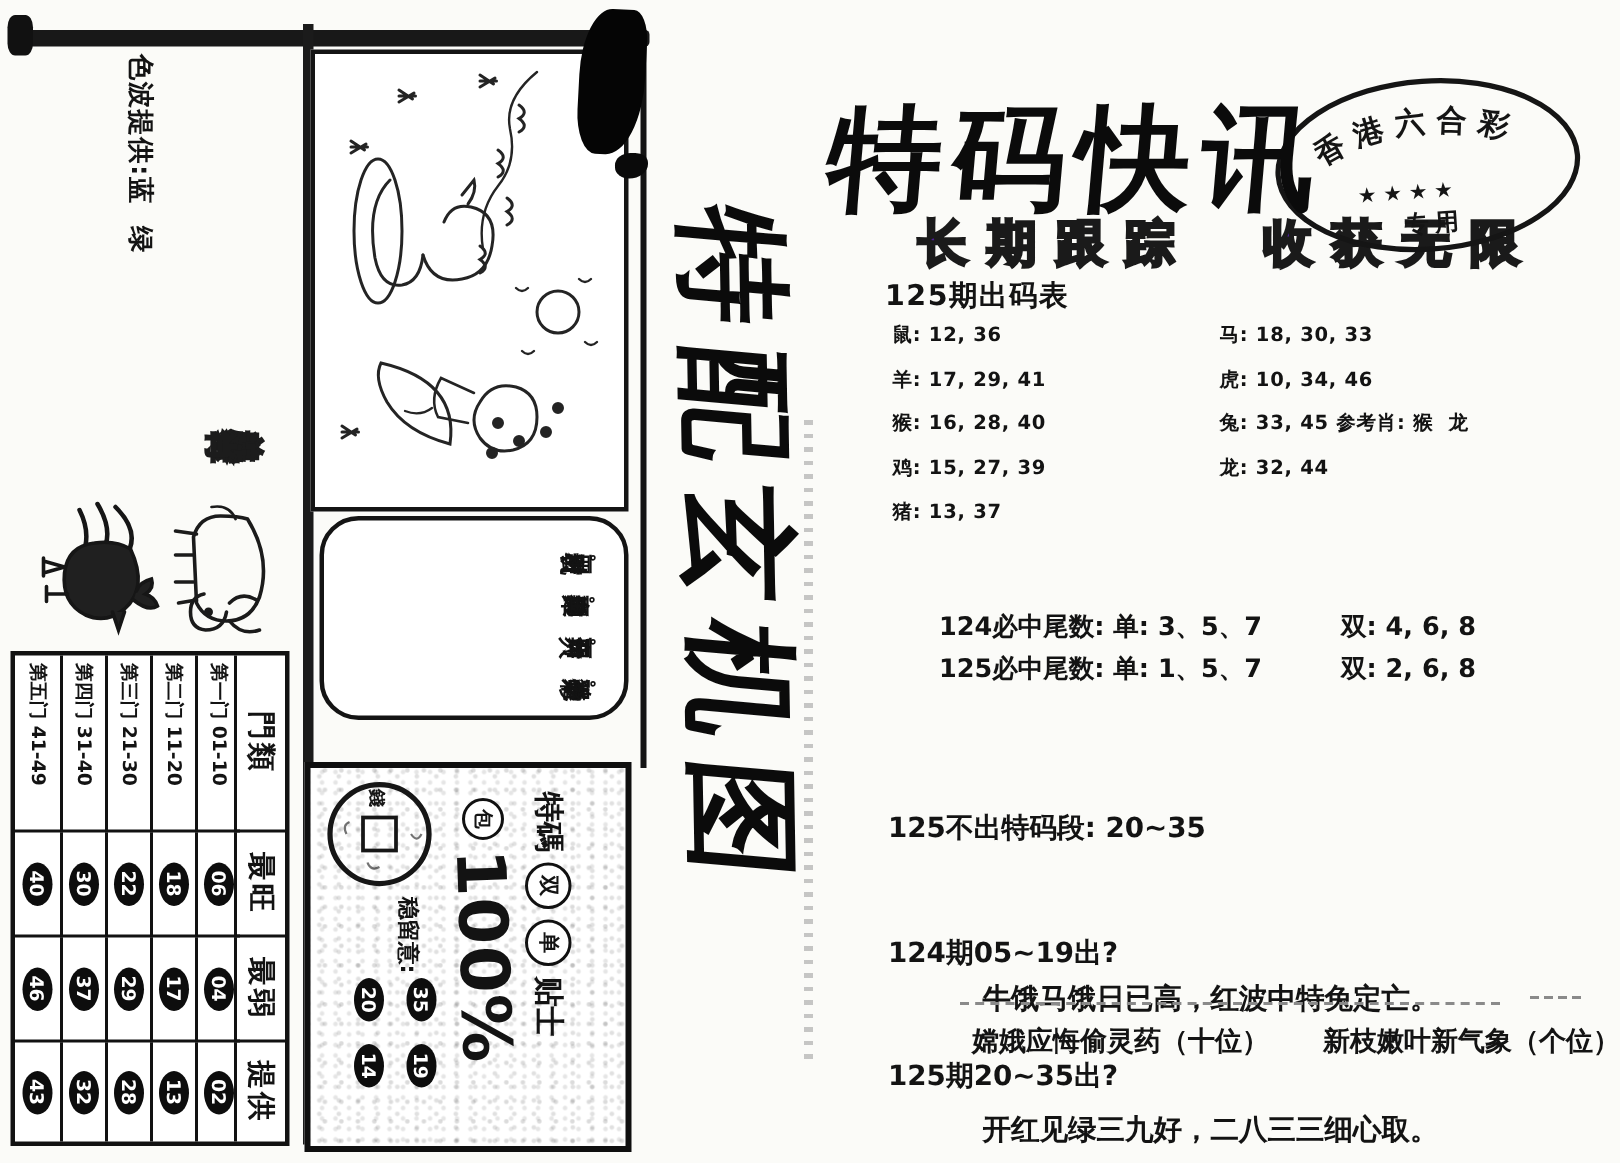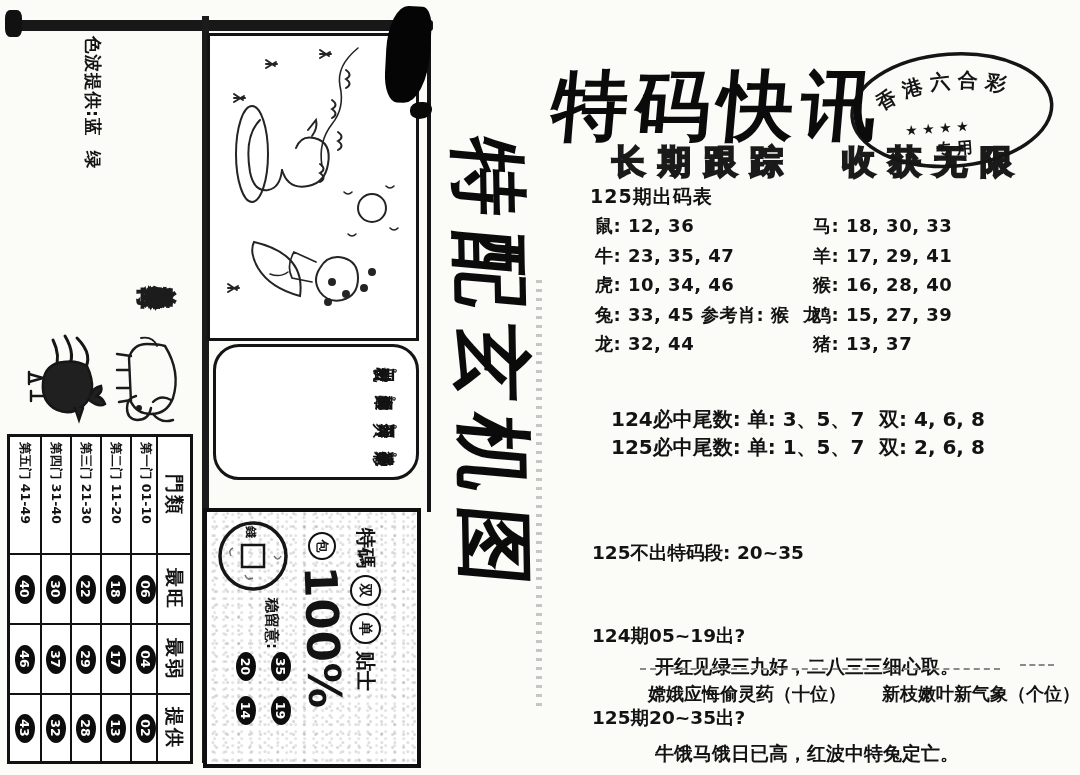--- a/index.html
+++ b/index.html
@@ -58,23 +58,23 @@
   .door-table .rlabel{font-size:12.5px;font-weight:700;justify-content:flex-start;padding-left:5px;white-space:nowrap;}
   
   .rp-title{left:552px;top:56px;font-family:"DejaVu Serif","Liberation Serif",serif;
     font-size:76px;font-weight:900;letter-spacing:7px;color:#0b0b0b;
     transform:skewX(-5deg);white-space:nowrap;z-index:3;}
   .stamp{left:846px;top:46px;z-index:2;transform:rotate(-4deg);}
   .rp-sub{left:612px;top:140px;font-size:33px;font-weight:900;letter-spacing:13px;
     color:#4c1d95;-webkit-text-stroke:2.2px #1a1a1a;white-space:nowrap;z-index:1;}
   .rp-section{left:590px;top:184px;font-size:19px;font-weight:800;letter-spacing:1px;text-align:center;}
   .zodiac{left:595px;top:214px;display:grid;grid-template-columns:218px auto;
-    grid-auto-rows:29.5px;font-size:18px;font-weight:700;letter-spacing:.5px;white-space:pre;}
-  .tails{left:611px;top:406px;display:grid;grid-template-columns:268px auto;
-    grid-auto-rows:28px;font-size:20px;font-weight:700;white-space:pre;}
+    grid-auto-rows:29.5px;font-size:13px;font-weight:700;letter-spacing:.5px;white-space:pre;}
+  .tails{left:626px;top:406px;display:grid;grid-template-columns:268px auto;
+    grid-auto-rows:28px;font-size:17px;font-weight:700;white-space:pre;}
   .rp-lines{left:592px;top:484px;font-size:18.5px;font-weight:800;line-height:27.5px;white-space:pre;}
   .poem{left:655px;top:594px;font-size:19px;font-weight:700;line-height:29px;white-space:pre;
     font-family:"DejaVu Serif","Liberation Serif",serif;}
   .dashes{left:640px;top:668px;width:360px;border-top:2px dashed #8a8a8a;}
   .dashes2{left:1020px;top:664px;width:34px;border-top:2px dashed #8a8a8a;}
   .rp-footer{left:648px;top:682px;font-size:18px;font-weight:800;white-space:pre;
     font-family:"DejaVu Serif","Liberation Serif",serif;}
   
   .blob1{left:386px;top:6px;width:44px;height:97px;background:#050505;
     border-radius:46% 22% 55% 30%;transform:rotate(3deg);}
@@ -272,42 +272,42 @@
     <text x="58" y="86" font-size="14" fill="#151515">★ ★ ★ ★</text>
     <text x="88" y="108" font-size="16" font-weight="bold" fill="#151515" letter-spacing="4">专用</text>
   </svg>
 </div>
 <div class="abs rp-title">特码快讯</div>
 <div class="abs rp-sub">长期跟踪　收获无限</div>
 <div class="abs rp-section">125期出码表</div>
 
 <div class="abs zodiac">
   <span>鼠: 12, 36</span><span>马: 18, 30, 33</span>
-  <span>牛: 23, 35, 47</span><span>羊: 17, 29, 41</span>
+  <span>羊: 17, 29, 41</span>
   <span>虎: 10, 34, 46</span><span>猴: 16, 28, 40</span>
   <span>兔: 33, 45 参考肖: 猴  龙</span><span>鸡: 15, 27, 39</span>
   <span>龙: 32, 44</span>
   <span>猪: 13, 37</span>
 </div>
 
 <div class="abs tails">
   <span>124必中尾数: 单: 3、5、7</span><span>双: 4, 6, 8</span>
   <span>125必中尾数: 单: 1、5、7</span><span>双: 2, 6, 8</span>
 </div>
 
 <div class="abs rp-lines">
   <div>125不出特码段: 20~35</div>
   <div>124期05~19出?</div>
   <div>125期20~35出?</div>
   
 </div>
 
 <div class="abs poem">
+  <div>牛饿马饿日已高，红波中特兔定亡。</div>
   <div>开红见绿三九好，二八三三细心取。</div>
-  <div>牛饿马饿日已高，红波中特兔定亡。</div>
 </div>
 
 <div class="abs dashes"></div>
 <div class="abs dashes2"></div>
 <div class="abs rp-footer">嫦娥应悔偷灵药（十位）　　新枝嫩叶新气象（个位）</div>
 
 <div class="abs blob1"></div>
 <div class="abs blob2"></div>
 <div class="abs blob3"></div>
 <div class="abs edge-speck"></div>

